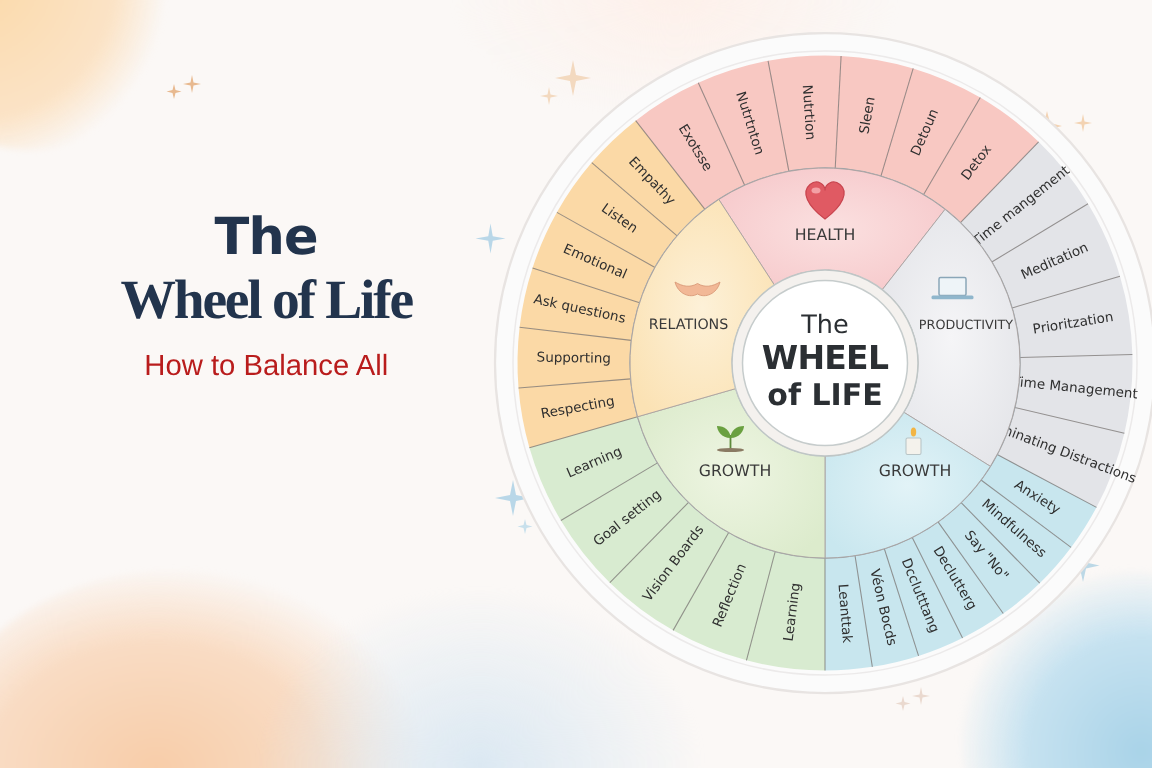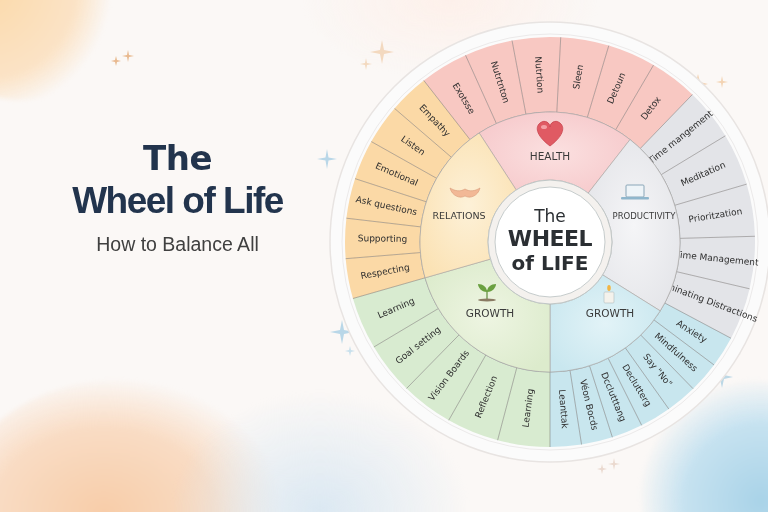--- a/index.html
+++ b/index.html
@@ -15,22 +15,22 @@
     background: radial-gradient(ellipse at 45% 55%, #f8cda9 0%, #f9dcc4 45%, rgba(250,232,220,0) 72%); }
   .blob-bm { left: 170px; top: 390px; width: 300px; height: 200px;
     background: radial-gradient(ellipse at 50% 60%, #dbe8f2 0%, rgba(228,238,246,0) 70%); }
   .blob-br { left: 640px; top: 380px; width: 220px; height: 220px;
     background: radial-gradient(circle at 55% 55%, #a9d3e8 0%, #c6e2f0 45%, rgba(210,232,244,0) 72%); }
   .blob-top { left: 300px; top: -80px; width: 300px; height: 160px;
     background: radial-gradient(ellipse at 50% 50%, #fdf0ea 0%, rgba(253,244,240,0) 70%); }
 
   .title-block { position: absolute; left: 20px; top: 138px; width: 315px; text-align: center; color: #22344d; }
   .title-the { font-family: "DejaVu Sans", sans-serif; font-weight: bold; font-size: 34px; line-height: 40px; letter-spacing: -0.5px; }
-  .title-main { font-family: Liberation Sans, sans-serif; font-weight: bold; font-size: 37px; line-height: 46px; letter-spacing: -1.5px; white-space: nowrap; }
-  .subtitle { margin-top: 8px; font-family: "Liberation Sans", sans-serif; font-size: 19.5px; line-height: 24px; color: #404040; }
+  .title-main { font-family: Liberation Serif, serif; font-weight: bold; font-size: 37px; line-height: 46px; letter-spacing: -1.5px; white-space: nowrap; }
+  .subtitle { margin-top: 8px; font-family: "Liberation Sans", sans-serif; font-size: 19.5px; line-height: 24px; color: #b91c1c; }
 
   .sparkle { position: absolute; }
   .wheel { position: absolute; left: 0; top: 0; }
   .wheel text { font-family: "DejaVu Sans", sans-serif; }
 </style>
 </head>
 <body>
 
 <div class="bg-blob blob-top"></div>
 <div class="bg-blob blob-tl"></div>

